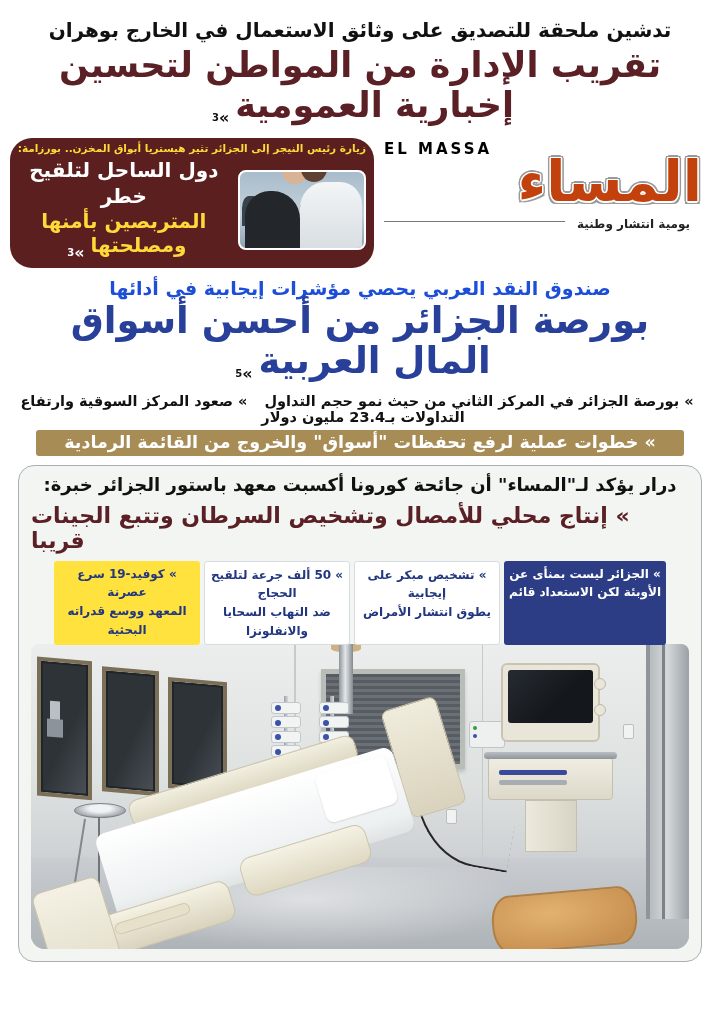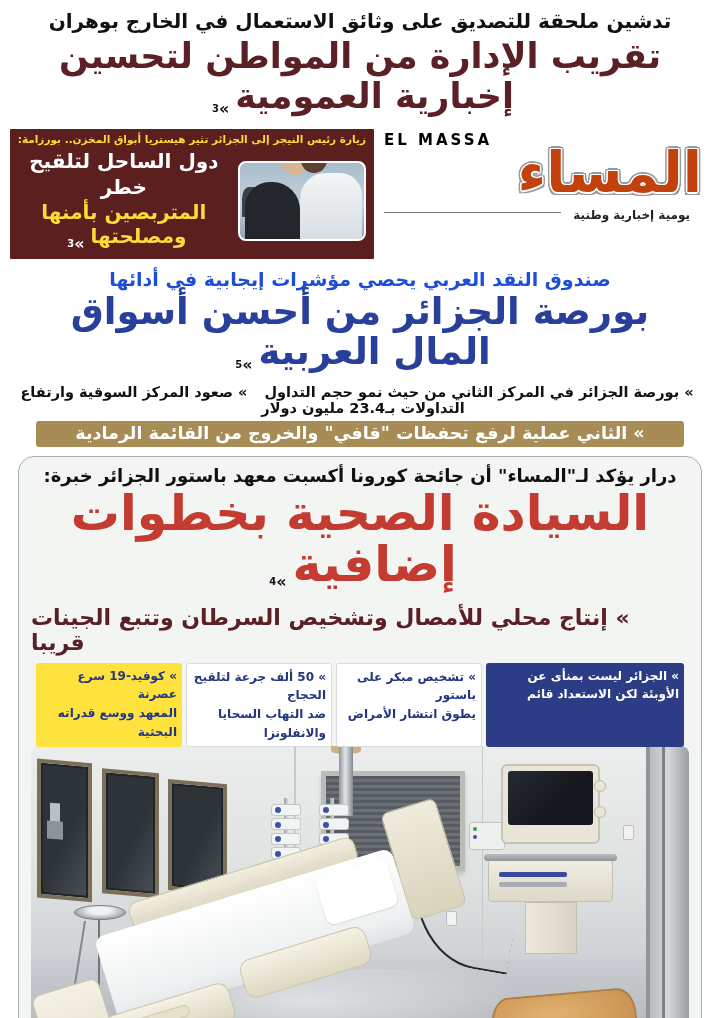--- a/index.html
+++ b/index.html
@@ -1,40 +1,40 @@
 <!DOCTYPE html>
 <html lang="ar"><head>
 <meta charset="utf-8">
 <style>
   * { margin:0; padding:0; box-sizing:border-box; }
   body { width:720px; height:1018px; background:#fff; font-family:"DejaVu Sans", sans-serif; overflow:hidden; }
   .page { width:720px; height:1018px; padding:0 18px; position:relative; direction:rtl; }
 
   
-  .top-story { text-align:center; padding-top:9px; }
+  .top-story { text-align:center; padding-top:18px; }
   .top-kicker { font-size:20px; font-weight:bold; color:#111; }
   .top-head { font-size:35px; font-weight:bold; color:#5b2025; line-height:1.15; margin-top:3px; }
 
   .pref { display:inline-block; direction:ltr; unicode-bidi:bidi-override; vertical-align:-6px; margin:0 6px; white-space:nowrap; }
   .pref-num { font-size:10px; font-weight:bold; color:#111; vertical-align:2px; }
   .pref-mark { font-size:16px; font-weight:bold; color:#111; }
   .pref.white .pref-num, .pref.white .pref-mark { color:#fff; }
 
   
   .mast-row { display:flex; gap:10px; margin-top:6px; align-items:stretch; }
   .logo-col { width:318px; flex-shrink:0; padding-top:2px; }
   .logo-latin { font-size:15px; font-weight:bold; letter-spacing:3px; color:#000; direction:ltr; }
   .logo-ar { font-size:56px; font-weight:bold; color:#c2410c; line-height:1.0; margin-top:-4px;
     text-shadow: 1.5px 0 0 #fff,-1.5px 0 0 #fff,0 1.5px 0 #fff,0 -1.5px 0 #fff,1px 1px 0 #fff,-1px -1px 0 #fff,1px -1px 0 #fff,-1px 1px 0 #fff,
                  3px 0 0 #9a9a9a,-3px 0 0 #9a9a9a,0 3px 0 #9a9a9a,0 -3px 0 #9a9a9a,2.5px 2.5px 0 #9a9a9a,-2.5px -2.5px 0 #9a9a9a,2.5px -2.5px 0 #9a9a9a,-2.5px 2.5px 0 #9a9a9a; }
   .tagline { position:relative; margin-top:3px; }
   .tagline::before { content:""; position:absolute; left:0; right:0; top:45%; border-top:1.5px solid #777; }
   .tagline span { position:relative; background:#fff; padding:0 12px; font-size:12px; font-weight:bold; color:#222; }
 
-  .sahel-box { flex:1; background:#5a1f1e; border-radius:1px; padding:4px 8px 5px; color:#fff; }
+  .sahel-box { flex:1; background:#5a1f1e; border-radius:22px; padding:4px 8px 5px; color:#fff; }
   .sahel-kicker { font-size:10.5px; font-weight:bold; color:#ffd83a; text-align:center; white-space:nowrap; }
   .sahel-body { display:flex; gap:8px; margin-top:3px; align-items:center; }
   .sahel-text { flex:1; text-align:center; }
   .sahel-l1 { font-size:20px; font-weight:bold; color:#fff; line-height:1.3; }
   .sahel-l2 { font-size:20px; font-weight:bold; color:#ffd83a; line-height:1.2; }
 
   .sp { position:relative; width:128px; height:80px; border:2px solid #fff; border-radius:8px;
         background:linear-gradient(180deg,#a9bccb,#c3d2dc 55%,#8fa3b2); overflow:hidden; flex-shrink:0; }
   .sp-blob { position:absolute; background:#39414a; border-radius:40% 40% 0 0; bottom:28%; }
   .sp-man1 { position:absolute; left:4%; bottom:0; width:44%; height:74%; background:#23262b; border-radius:45% 50% 0 0; }
@@ -50,22 +50,22 @@
   .bullets span { margin:0 6px; }
   .gold-bar { margin:5px auto 0; width:648px; background:#a78c55; color:#fff; font-size:17.5px; font-weight:bold;
               border-radius:3px; padding:2px 0 4px; text-align:center; }
 
   
   .main-box { margin-top:9px; background:#f3f5f2; border:1.5px solid #a9aeb4; border-radius:16px; padding:8px 12px 12px; }
   .main-kicker { text-align:center; font-size:18px; font-weight:bold; color:#111; }
   .main-head { text-align:center; font-size:49px; font-weight:bold; color:#c33b31; line-height:1.05; margin-top:2px; }
   .main-sub { text-align:left; font-size:22px; font-weight:bold; color:#5b2025; margin-top:8px; }
   .boxes { display:flex; gap:4px; justify-content:center; margin-top:8px; position:relative; z-index:2; margin-bottom:-5px; }
-  .nbox { border-radius:3px; font-size:12px; font-weight:bold; line-height:1.55; padding:4px 5px; }
-  .nbox.navy { background:#2c3d85; color:#fff; width:198px; }
+  .nbox { border-radius:3px; font-size:12px; font-weight:bold; text-align:center; line-height:1.55; padding:4px 5px; }
+  .nbox.navy { background:#2c3d85; color:#fff; width:162px; }
   .nbox.white { background:#fff; color:#233780; width:146px; border:1px solid #d7dbe2; }
   .nbox.yellow { background:#ffe23d; color:#233780; width:146px; }
 
   
   .photo { position:relative; height:305px; margin-top:4px; border-radius:8px 8px 14px 14px; overflow:hidden;
            background:linear-gradient(180deg,#eceeed 0%,#dde1e0 45%,#cfd3d5 68%,#bfc4c8 78%,#b6bbbf 100%); }
   .ph-floor { position:absolute; left:0; right:0; bottom:0; height:30%; background:linear-gradient(180deg,#c9cdd1,#aeb3b8); }
   .ph-floor::after { content:""; position:absolute; left:15%; right:25%; top:10%; bottom:0;
                      background:radial-gradient(ellipse at 45% 40%, rgba(255,255,255,.5), transparent 70%); }
   .ph-leftwall { position:absolute; left:0; top:0; width:31%; height:76%; transform:skewY(5deg); transform-origin:left top; }
@@ -123,21 +123,21 @@
 
   <div class="top-story">
     <div class="top-kicker">تدشين ملحقة للتصديق على وثائق الاستعمال في الخارج بوهران</div>
     <div class="top-head"><span>تقريب الإدارة من المواطن لتحسين إخبارية العمومية</span><span class="pref"><span class="pref-num">3</span><span class="pref-mark">«</span></span></div>
   </div>
 
   <div class="mast-row">
     <div class="logo-col">
       <div class="logo-latin">EL MASSA</div>
       <div class="logo-ar">المساء</div>
-      <div class="tagline"><span>يومية إخبارية وطنية</span></div>
+      <div class="tagline"><span>يومية انتشار وطنية</span></div>
     </div>
     <div class="sahel-box">
       <div class="sahel-kicker">زيارة رئيس النيجر إلى الجزائر تثير هيستريا أبواق المخزن.. بورزامة:</div>
       <div class="sahel-body">
         <div class="sp">
           <div class="sp-blob" style="left:2%;width:14%;height:40%;"></div>
           <div class="sp-blob" style="left:48%;width:12%;height:36%;"></div>
           <div class="sp-man1"></div>
 
           <div class="sp-man1-head"></div>
@@ -153,35 +153,34 @@
     </div>
   </div>
 
   <div class="bourse">
     <div class="bourse-kicker">صندوق النقد العربي يحصي مؤشرات إيجابية في أدائها</div>
     <div class="bourse-head"><span>بورصة الجزائر من أحسن أسواق المال العربية</span><span class="pref"><span class="pref-num">5</span><span class="pref-mark">«</span></span></div>
     <div class="bullets">
       <span>» بورصة الجزائر في المركز الثاني من حيث نمو حجم التداول</span>
       <span>» صعود المركز السوقية وارتفاع التداولات بـ23.4 مليون دولار</span>
     </div>
-    <div class="gold-bar">» الثاني عملية لرفع تحفظات "قافي" والخروج من القائمة الرمادية</div>
+    <div class="gold-bar">» خطوات عملية لرفع تحفظات "أسواق" والخروج من القائمة الرمادية</div>
   </div>
 
   <div class="main-box">
     <div class="main-kicker">درار يؤكد لـ"المساء" أن جائحة كورونا أكسبت معهد باستور الجزائر خبرة:</div>
-    <div class="main-head"><span>السيادة الصحية بخطوات إضافية</span><span class="pref"><span class="pref-num">4</span><span class="pref-mark">«</span></span></div>
     <div class="main-sub">» إنتاج محلي للأمصال وتشخيص السرطان وتتبع الجينات قريبا</div>
 
     <div class="boxes">
       <div class="nbox navy">
         <div>» الجزائر ليست بمنأى عن</div>
         <div>الأوبئة لكن الاستعداد قائم</div>
       </div>
       <div class="nbox white">
-        <div>» تشخيص مبكر على باستور</div>
+        <div>» تشخيص مبكر على إيجابية</div>
         <div>يطوق انتشار الأمراض</div>
       </div>
       <div class="nbox white">
         <div>» 50 ألف جرعة لتلقيح الحجاج</div>
         <div>ضد التهاب السحايا والانفلونزا</div>
       </div>
       <div class="nbox yellow">
         <div>» كوفيد-19 سرع عصرنة</div>
         <div>المعهد ووسع قدراته البحثية</div>
       </div>

